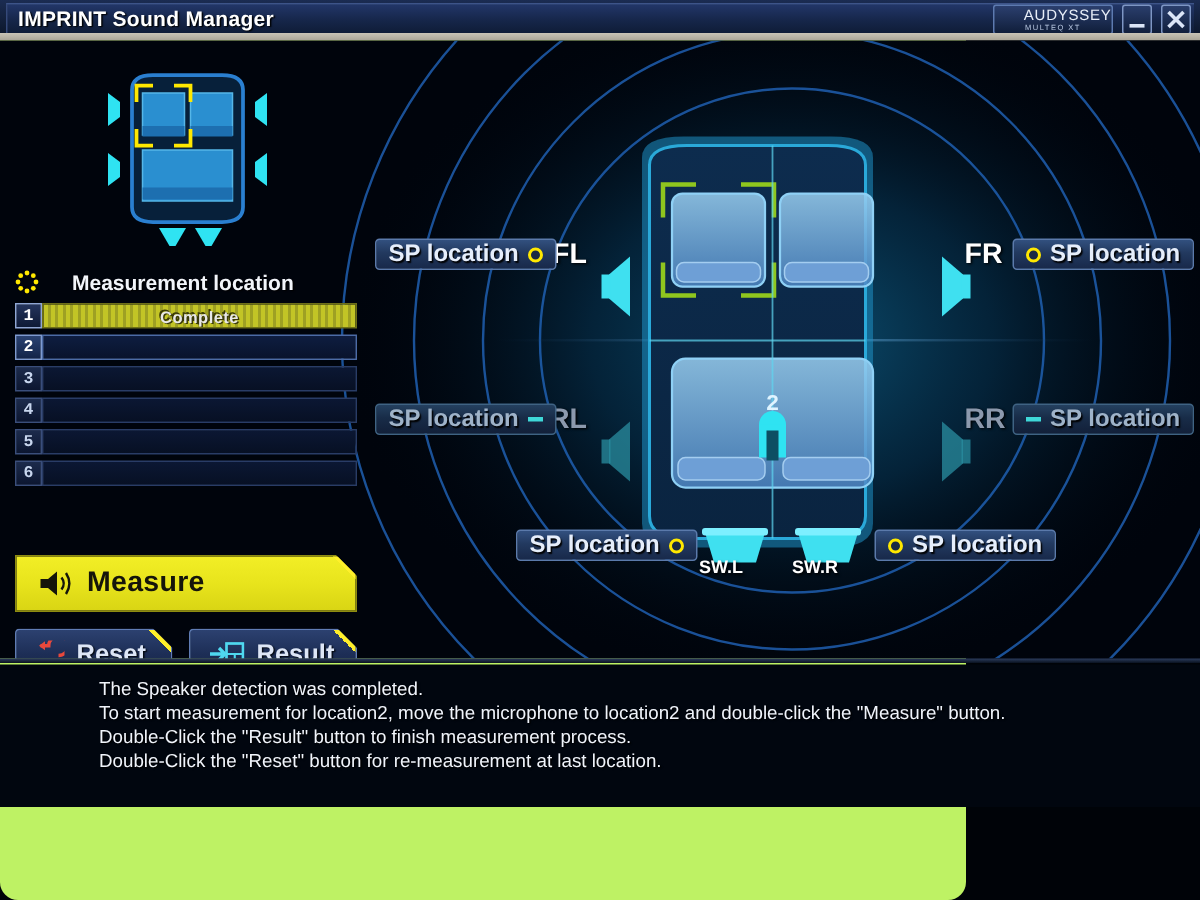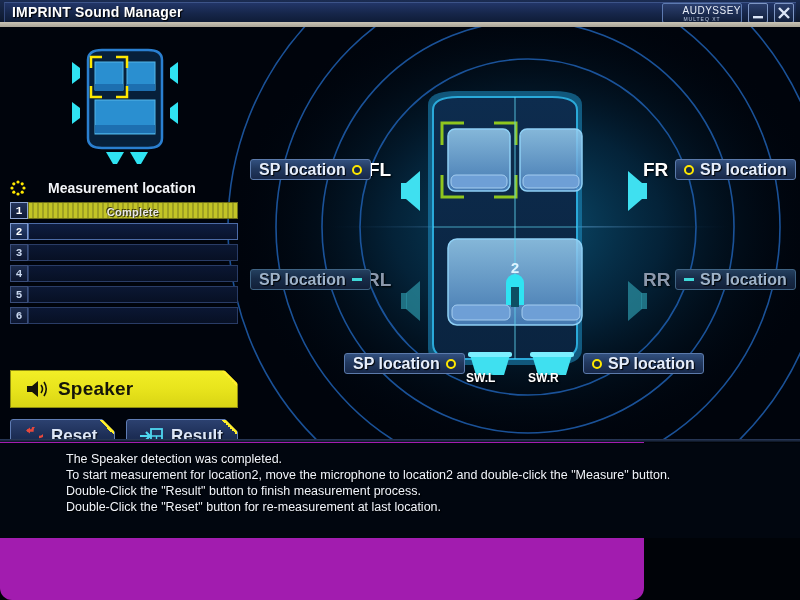--- a/index.html
+++ b/index.html
@@ -7,21 +7,21 @@
   body {
     width: 800px; height: 600px;
     background: #000308;
     font-family: "Liberation Sans", sans-serif;
     overflow: hidden;
   }
 
   #app {
     position: relative;
     width: 644px; height: 600px;
-    background: #a21caf;
+    background: #bef264;
     border-radius: 12px;
   }
 
   
   .titlebar {
     position: absolute; left: 0; top: 0;
     width: 800px; height: 26px;
     background: linear-gradient(180deg, #1b2c52 0%, #14223f 45%, #0b1528 100%);
     border-bottom: 1px solid #2a3b63;
   }
@@ -432,21 +432,21 @@
         </div>
       </div>
     </div>
 
     <div class="btn-measure">
       <svg width="24" height="20" viewBox="0 0 24 20">
         <path d="M2 7 L7 7 L13 2 L13 18 L7 13 L2 13 Z" fill="#15150a"></path>
         <path d="M16 6 Q19 10 16 14" stroke="#15150a" stroke-width="1.6" fill="none"></path>
         <path d="M19 3 Q23.5 10 19 17" stroke="#15150a" stroke-width="1.6" fill="none"></path>
       </svg>
-      <span class="lbl">Speaker</span>
+      <span class="lbl">Measure</span>
       <span class="notch"></span>
     </div>
 
     <div class="btn-sm btn-result">
       <svg width="24" height="18" viewBox="0 0 24 18">
         <path d="M1 9 L10 9 M7 5 L11 9 L7 13" stroke="#4fd8f0" stroke-width="2.2" fill="none"></path>
         <rect x="12" y="2" width="11" height="14" stroke="#4fd8f0" stroke-width="1.8" fill="none"></rect>
         <path d="M12 9 L23 9 M17.5 9 L17.5 16" stroke="#4fd8f0" stroke-width="1.4"></path>
       </svg>
       <span class="lbl">Result</span>

